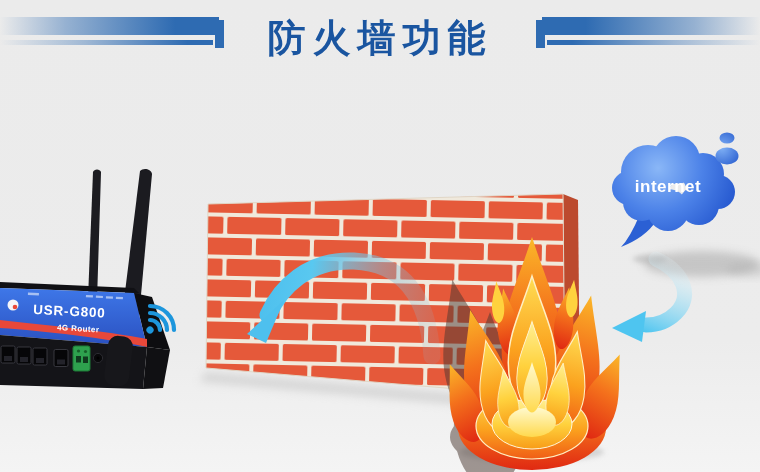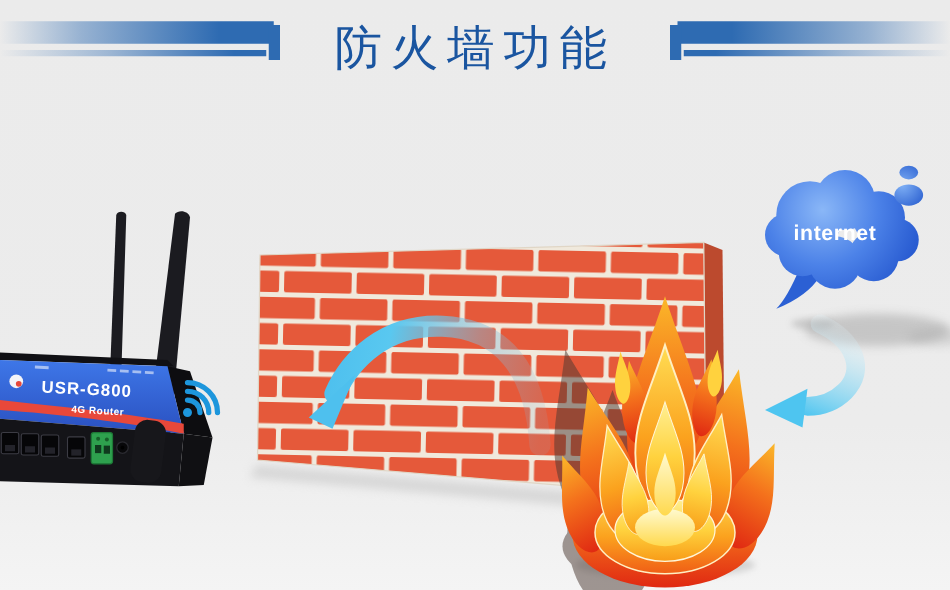--- a/index.html
+++ b/index.html
@@ -3,21 +3,21 @@
 <meta charset="utf-8">
 <style>
   html,body{margin:0;padding:0;background:#fff;}
   .stage{
     position:relative;width:760px;height:472px;overflow:hidden;
     background:linear-gradient(180deg,#ebebeb 0%,#ececec 72%,#f4f4f4 100%);
     font-family:"Liberation Sans",sans-serif;
   }
   .page-title{
     position:absolute;top:13px;left:0;width:100%;text-align:center;
-    font-size:38px;font-weight:400;color:#1a55a0;letter-spacing:7px;
+    font-size:38px;font-weight:700;color:#1a55a0;letter-spacing:7px;
     font-family:"DejaVu Sans","Liberation Sans",sans-serif;
   }
   .deco-bar{position:absolute;}
   .dl-thick{left:0;top:17px;width:219px;height:18px;
     background:linear-gradient(to right,rgba(46,107,178,0) 0%,rgba(46,107,178,.45) 30%,#2e6bb2 80%);}
   .dl-thin{left:0;top:40px;width:213px;height:5px;
     background:linear-gradient(to right,rgba(46,107,178,0) 0%,rgba(46,107,178,.4) 40%,#2e6bb2 88%);}
   .dl-cap{left:215px;top:20px;width:9px;height:28px;background:#2e6bb2;}
   .dr-thick{left:542px;top:17px;width:218px;height:18px;
     background:linear-gradient(to left,rgba(46,107,178,0) 0%,rgba(46,107,178,.45) 30%,#2e6bb2 80%);}

